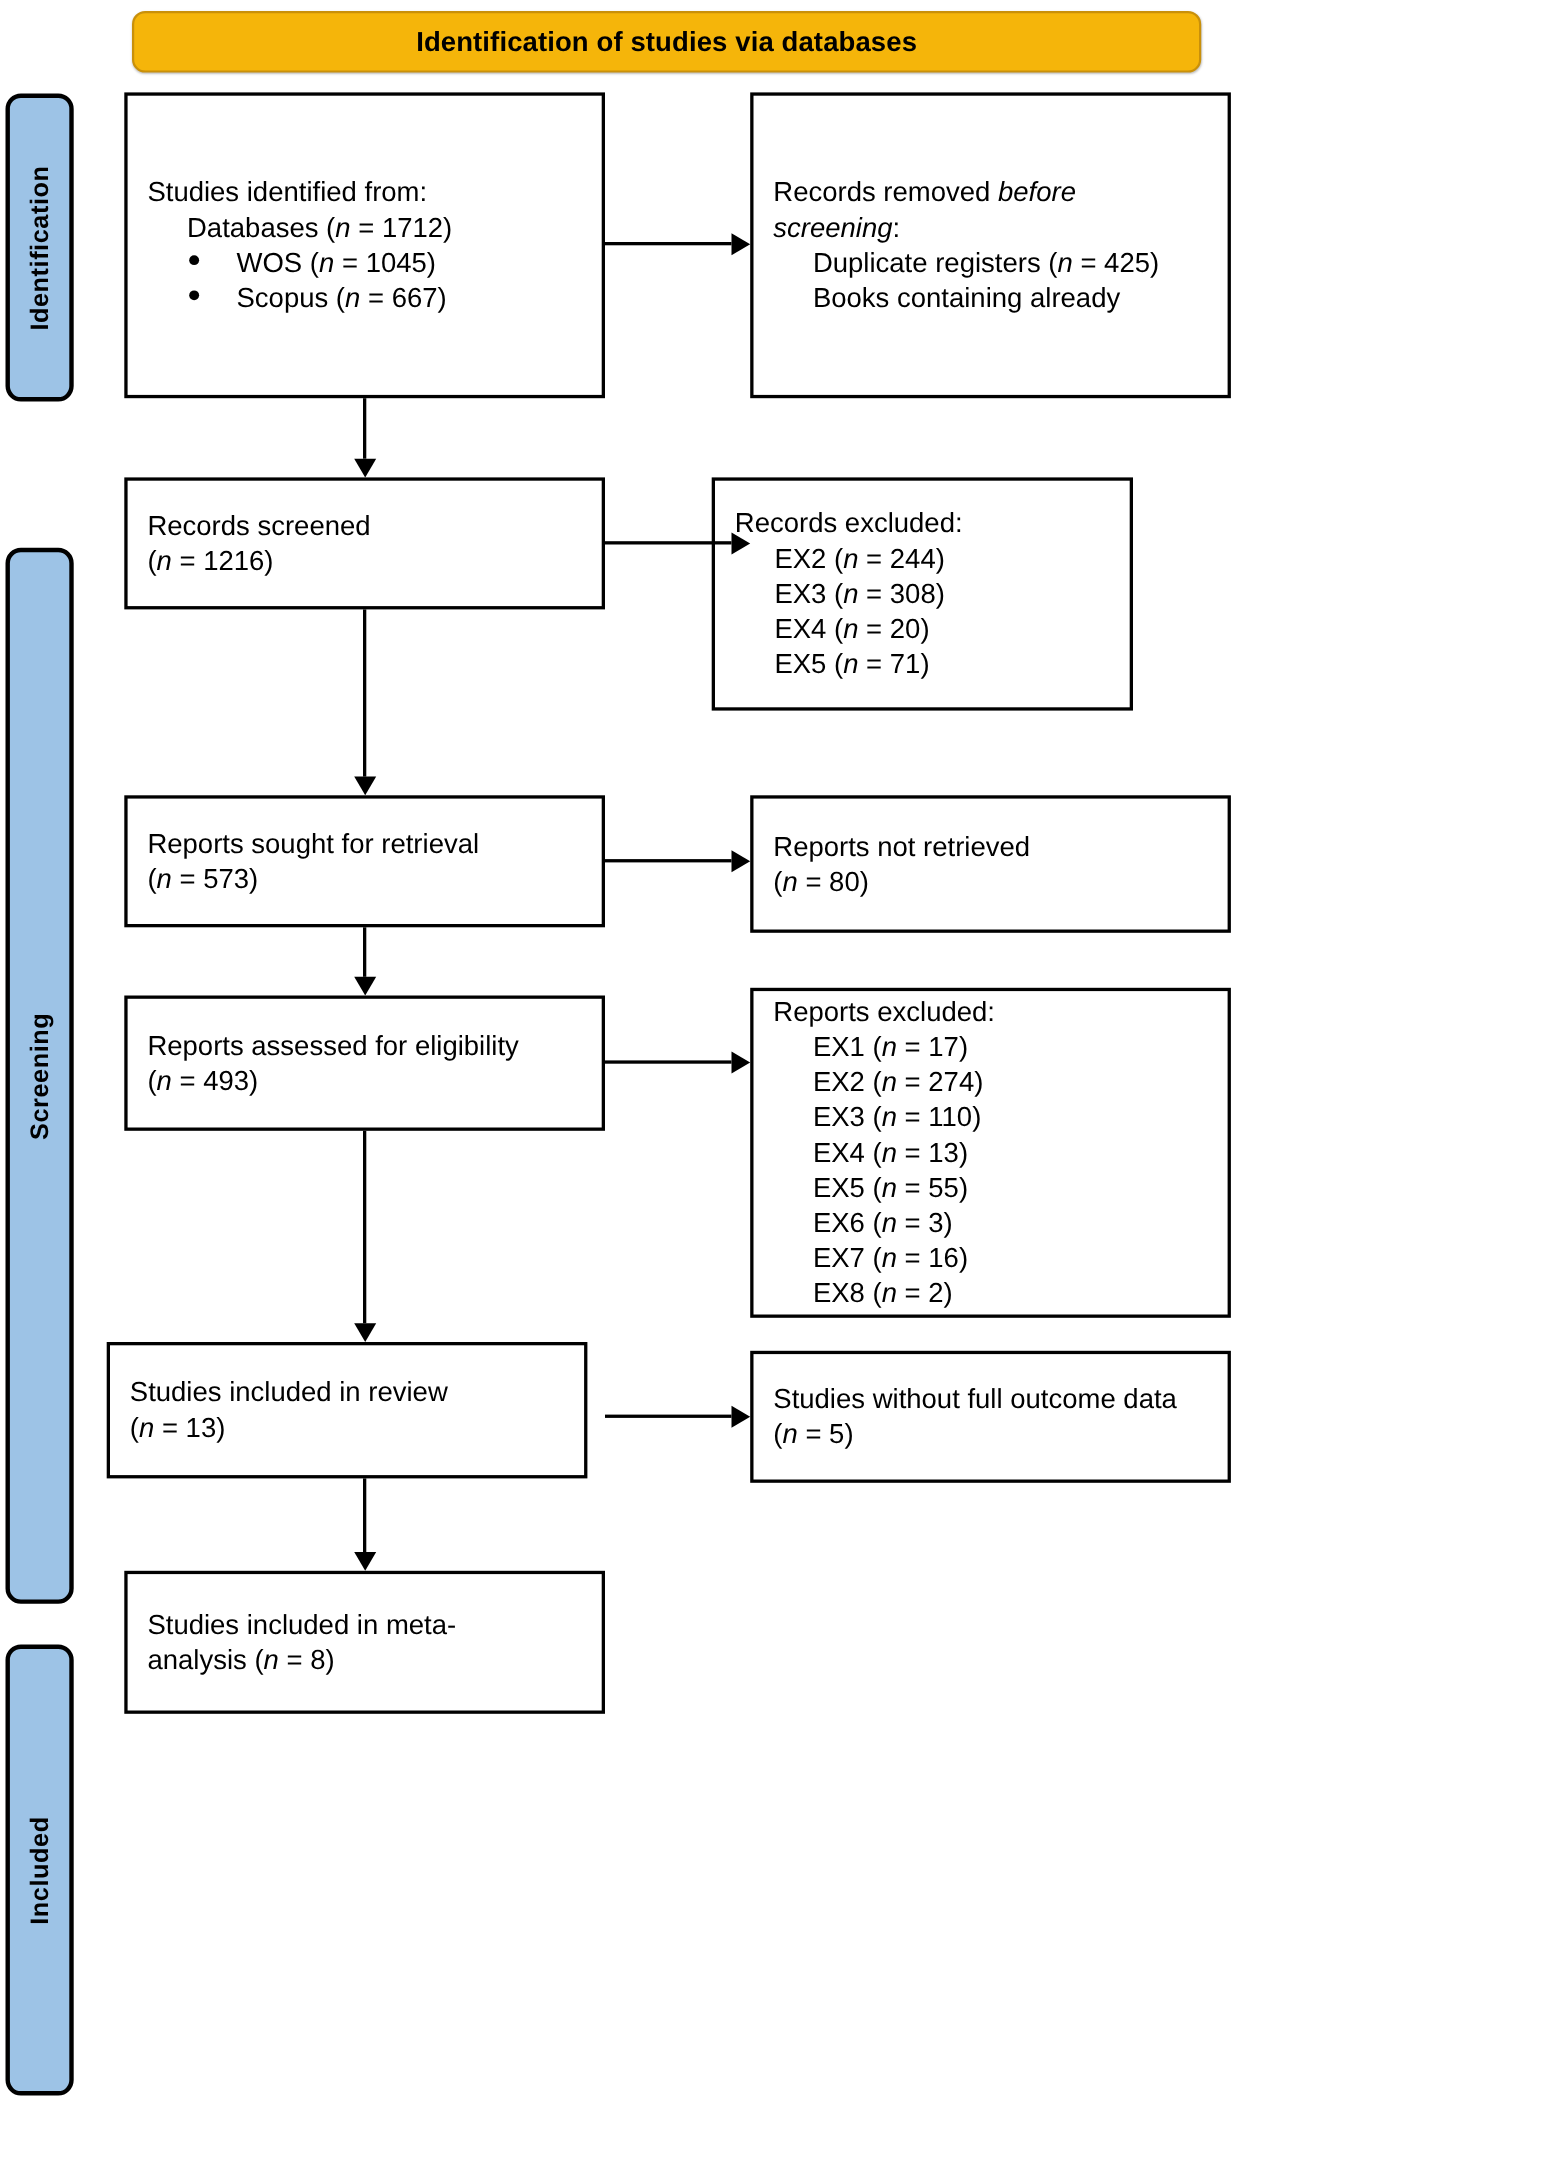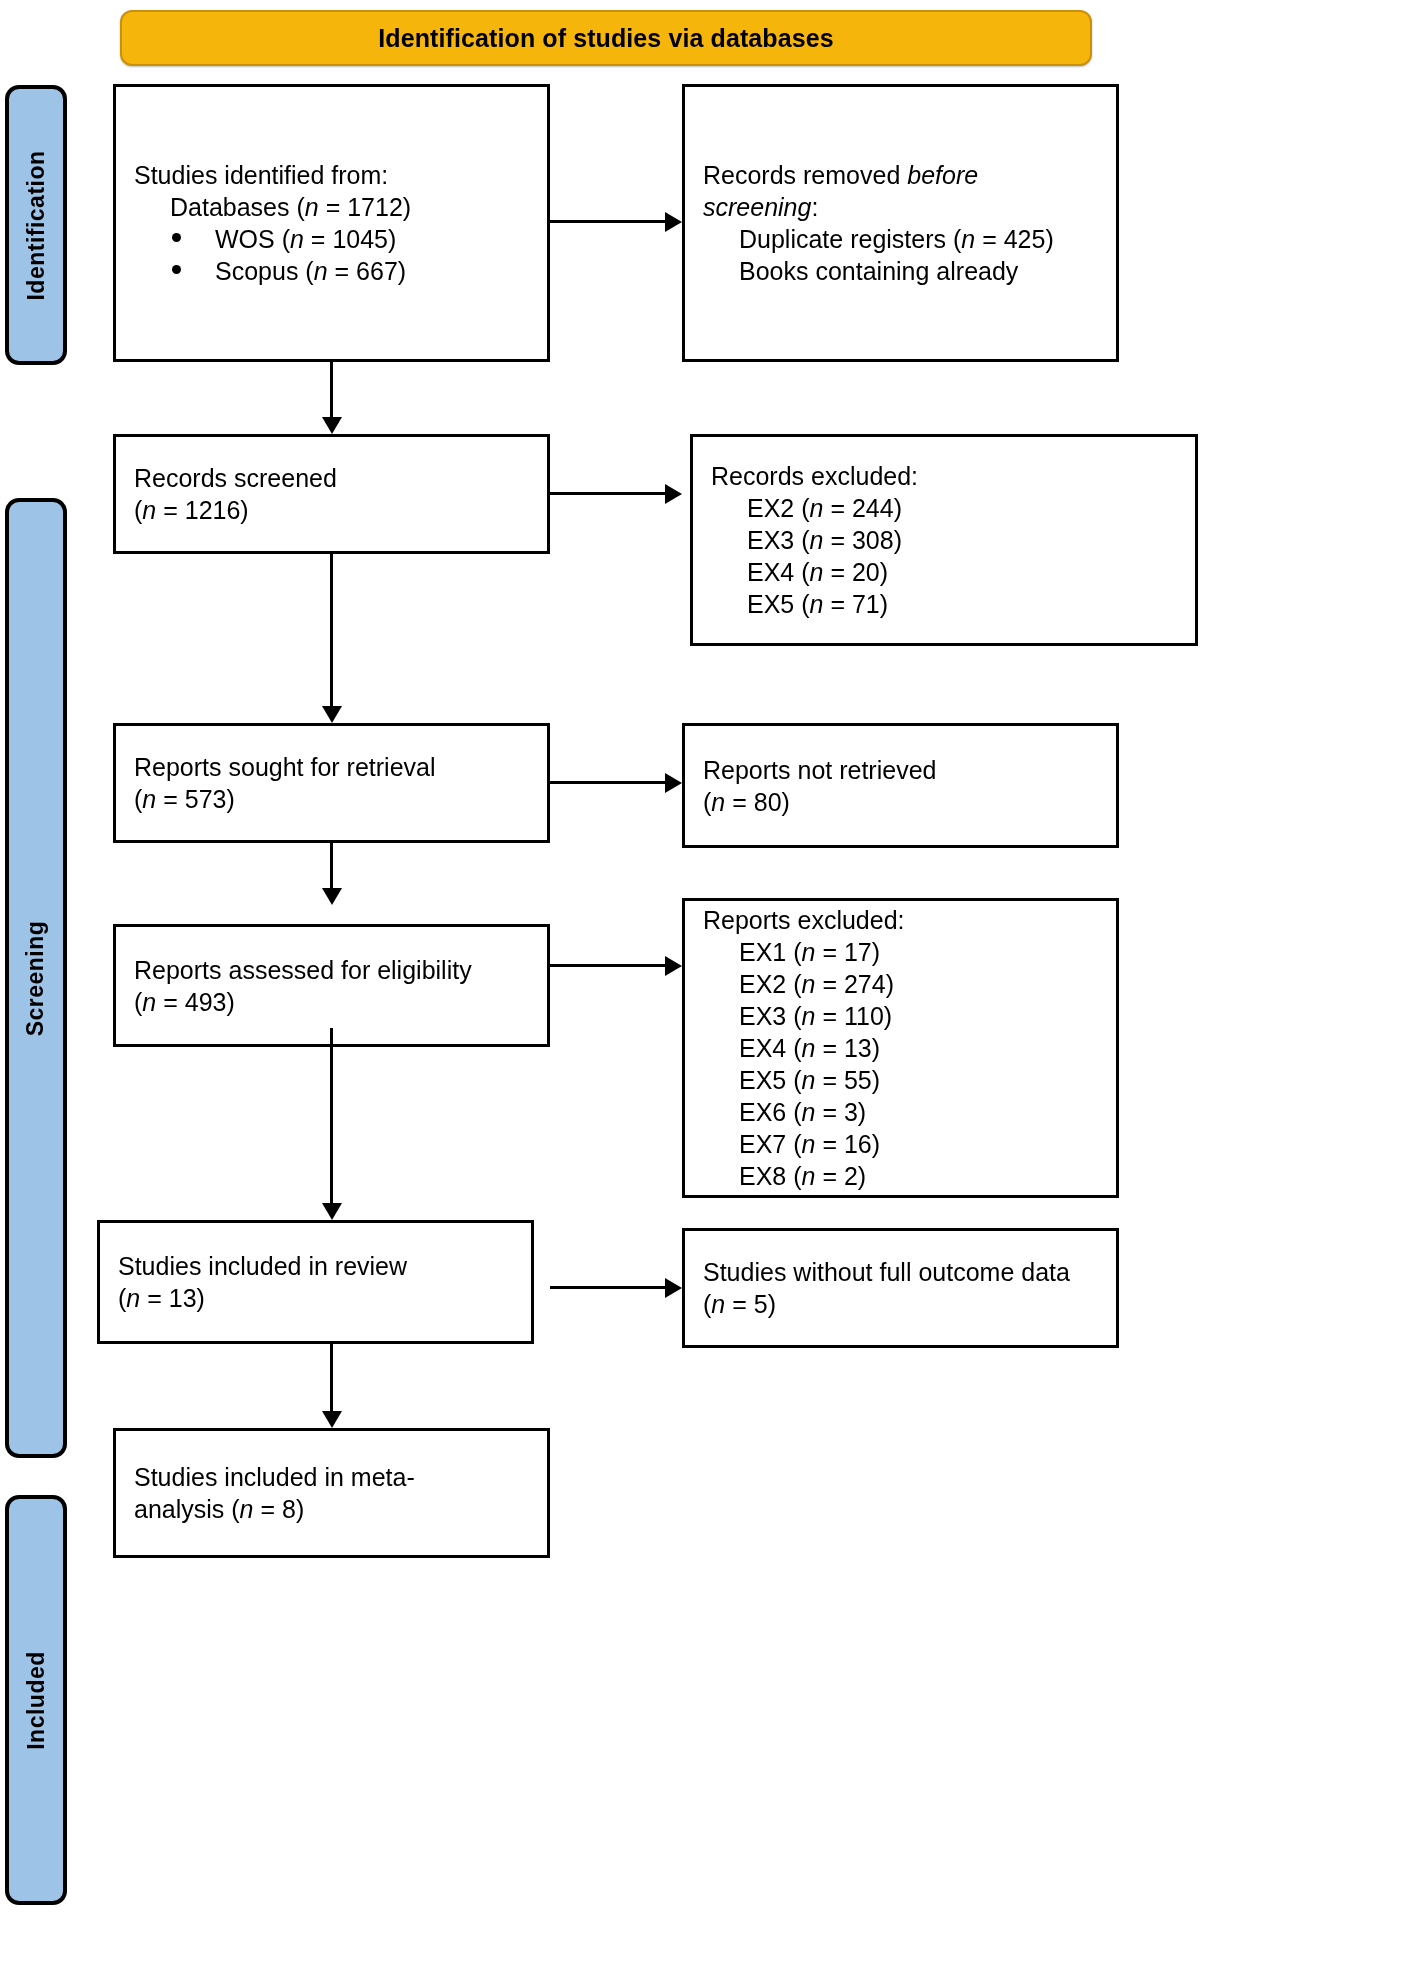--- a/index.html
+++ b/index.html
@@ -84,27 +84,27 @@
     margin-right: 34px;
     flex: 0 0 auto;
     position: relative;
     top: -6px;
   }
 
   
   #box-identified     { left: 113px; top: 84px;   width: 437px; height: 278px; }
   #box-screened       { left: 113px; top: 434px;  width: 437px; height: 120px; }
   #box-sought         { left: 113px; top: 723px;  width: 437px; height: 120px; }
-  #box-assessed       { left: 113px; top: 905px;  width: 437px; height: 123px; margin-top: 19px; }
+  #box-assessed       { left: 113px; top: 905px;  width: 437px; height: 123px; }
   #box-included-rev   { left: 97px; top: 1220px; width: 437px; height: 124px; }
   #box-meta           { left: 113px; top: 1428px; width: 437px; height: 130px; }
 
   
   #box-removed        { left: 682px; top: 84px;   width: 437px; height: 278px; }
-  #box-rec-excluded   { left: 690px; top: 434px;  width: 508px; height: 212px; }
+  #box-rec-excluded   { left: 647px; top: 434px;  width: 383px; height: 212px; }
   #box-not-retrieved  { left: 682px; top: 723px;  width: 437px; height: 125px; }
   #box-rep-excluded   { left: 682px; top: 898px;  width: 437px; height: 300px; }
   #box-no-outcome     { left: 682px; top: 1228px; width: 437px; height: 120px; }
 
   
   .arrow-v, .arrow-h {
     position: absolute;
     pointer-events: none;
   }
   .arrow-v { width: 26px; }

